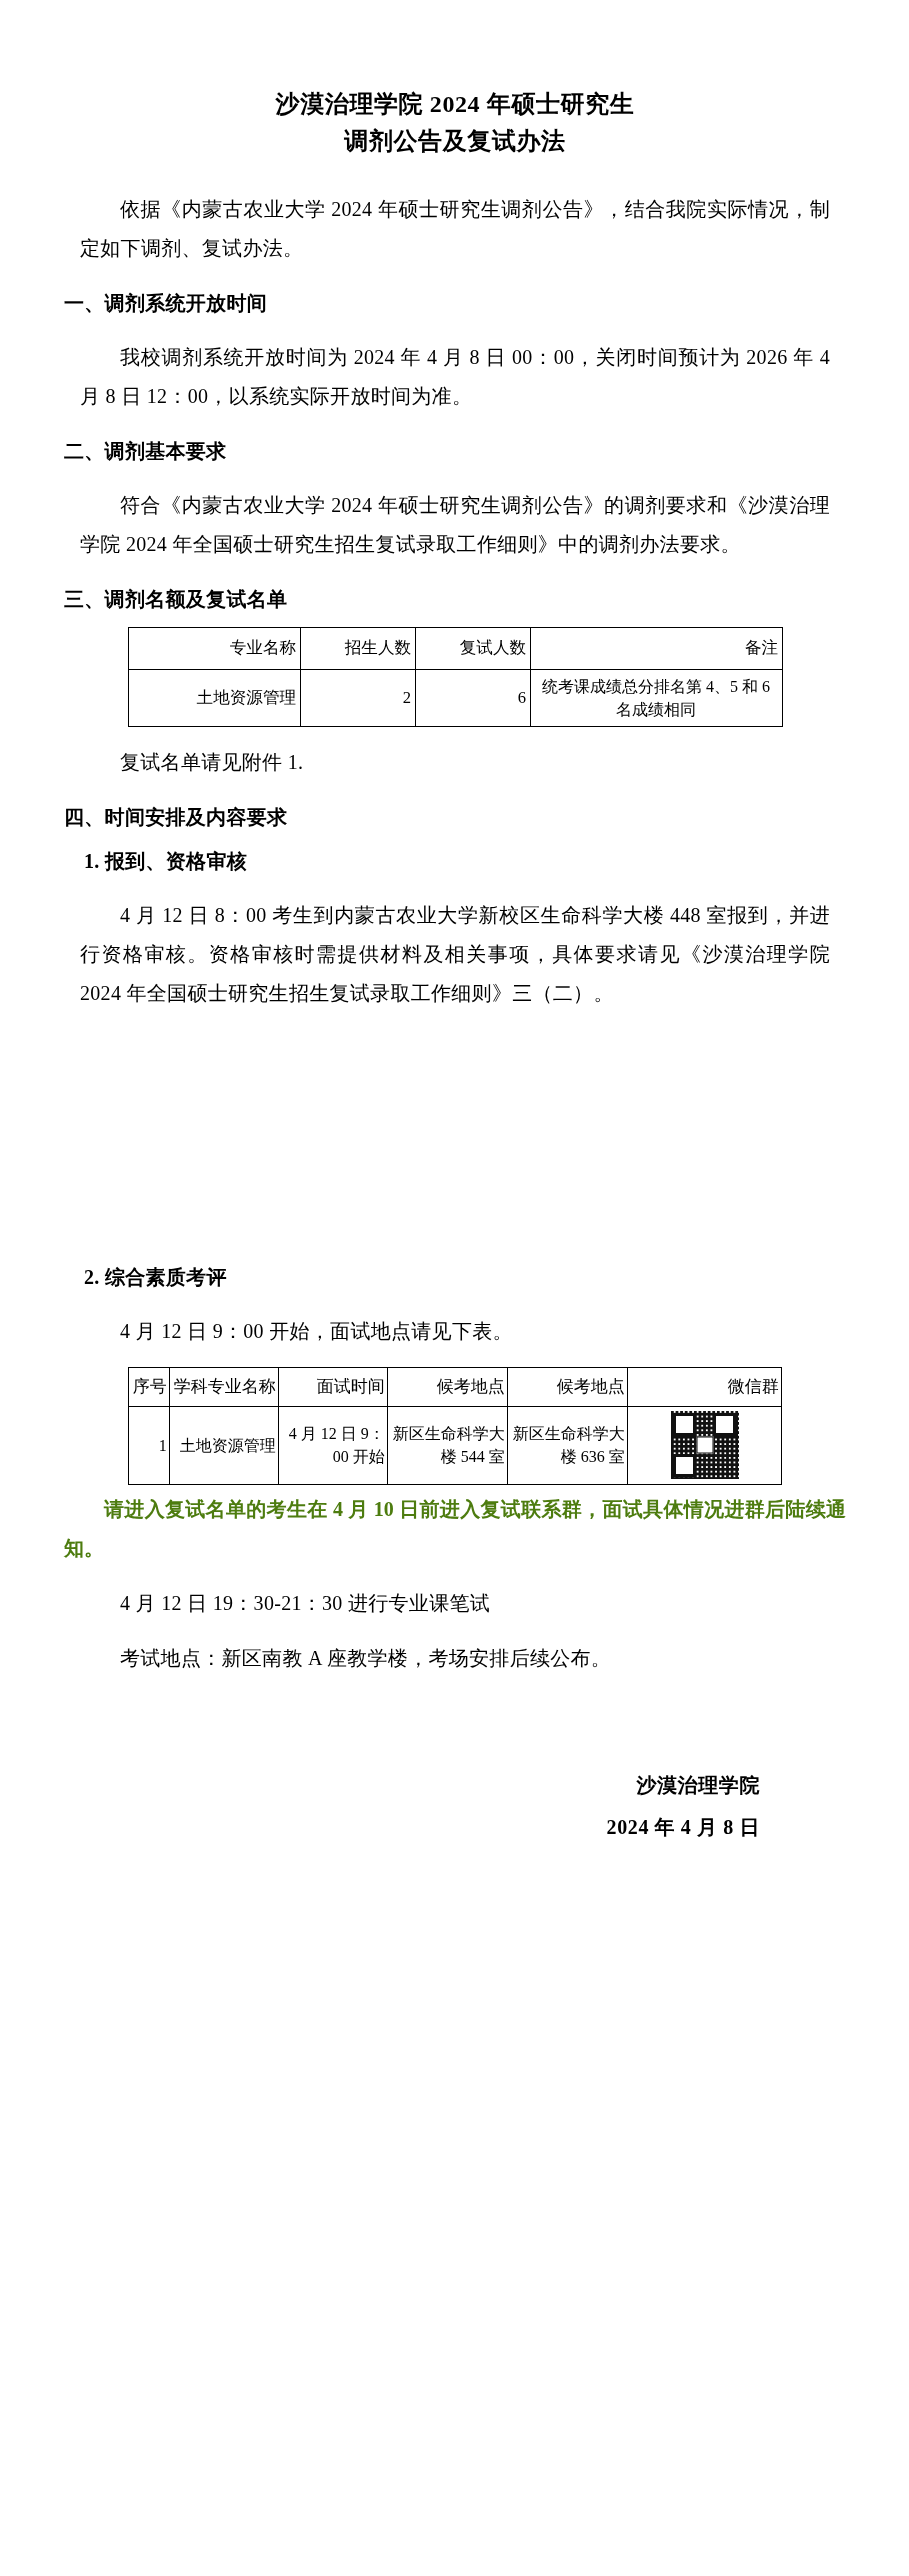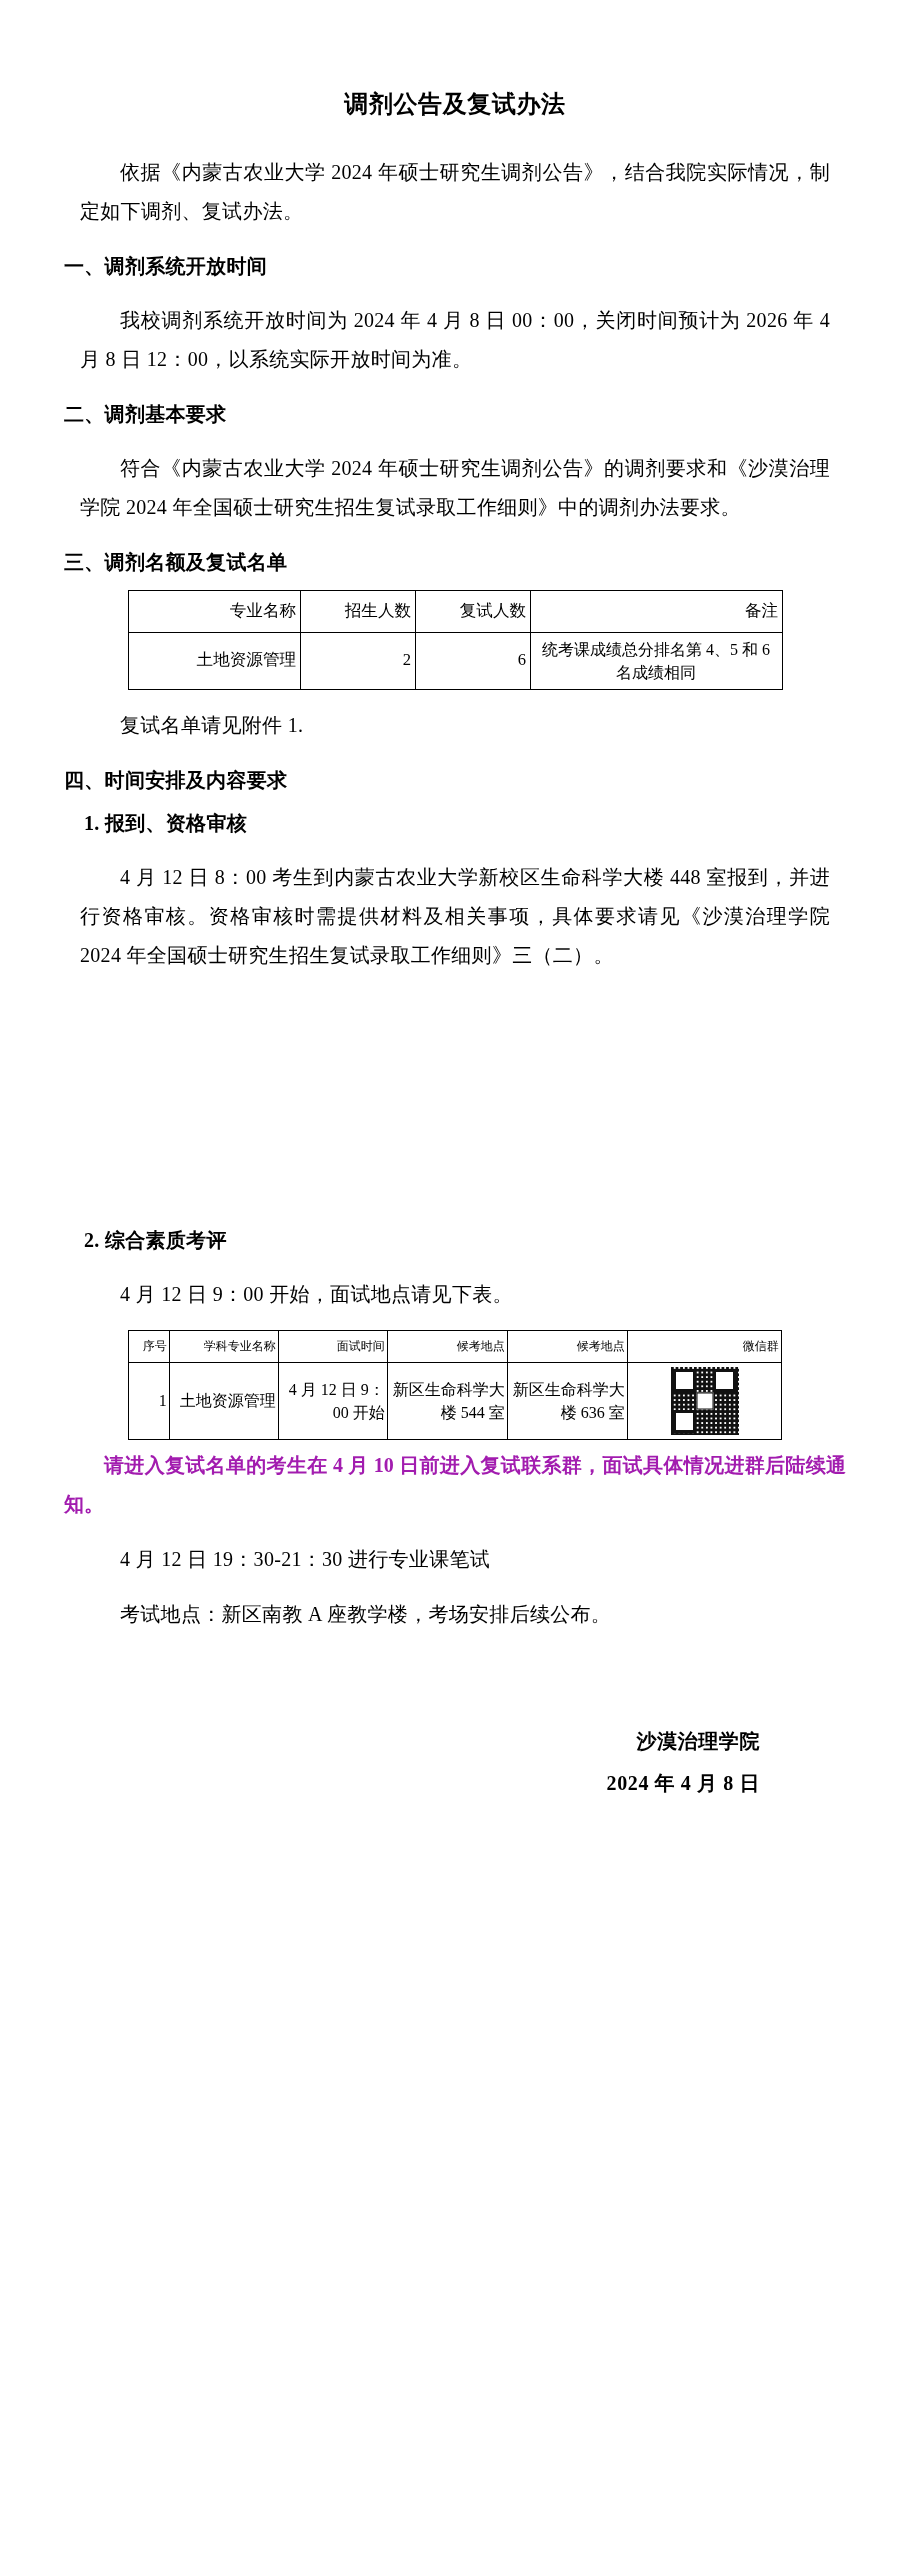--- a/index.html
+++ b/index.html
@@ -50,21 +50,21 @@
   }
   h3.subsection {
     font-size: 20px;
     font-weight: bold;
     margin: 5.7px 0 2.3px 0;
     line-height: 1.9;
     text-indent: 1em;
     letter-spacing: 0.3px;
   }
   p.red {
-    color: #a21caf;
+    color: #4d7c0f;
     font-weight: bold;
     font-size: 20px;
     line-height: 1.95;
     margin: 5.7px 0 3.4px 0;
     text-indent: 2em;
     text-align: justify;
   }
 
   
   table.tbl {
@@ -98,21 +98,21 @@
     width: 654px;
     margin-top: 8px;
   }
   table.tbl.interview col.i1 { width: 41px; }
   table.tbl.interview col.i2 { width: 109px; }
   table.tbl.interview col.i3 { width: 109px; }
   table.tbl.interview col.i4 { width: 120px; }
   table.tbl.interview col.i5 { width: 120px; }
   table.tbl.interview col.i6 { width: 154px; }
   table.tbl.interview th {
-    font-size: 12px;
+    font-size: 17px;
     padding: 6.9px 2.3px;
     line-height: 1.4;
     margin-left: 32px;
   }
   table.tbl.interview td {
     font-size: 16px;
     padding: 6.9px 2.3px;
     line-height: 1.45;
   }
   .qr-cell { padding: 3.4px !important; }
@@ -175,20 +175,21 @@
     letter-spacing: 0.6px;
   }
   .tail-gap { height: 92px; }
 </style>
 </head>
 <body>
 
 <div class="page">
 
   <div class="doc-title">
+    <span class="line">沙漠治理学院 2024 年硕士研究生</span>
     <span class="line">调剂公告及复试办法</span>
   </div>
   <div class="title-spacer"></div>
 
   <p class="para">依据《内蒙古农业大学 2024 年硕士研究生调剂公告》，结合我院实际情况，制定如下调剂、复试办法。</p>
 
   <h2 class="section">一、调剂系统开放时间</h2>
   <p class="para">我校调剂系统开放时间为 2024 年 4 月 8 日 00：00，关闭时间预计为 2026 年 4 月 8 日 12：00，以系统实际开放时间为准。</p>
 
   <h2 class="section">二、调剂基本要求</h2>

